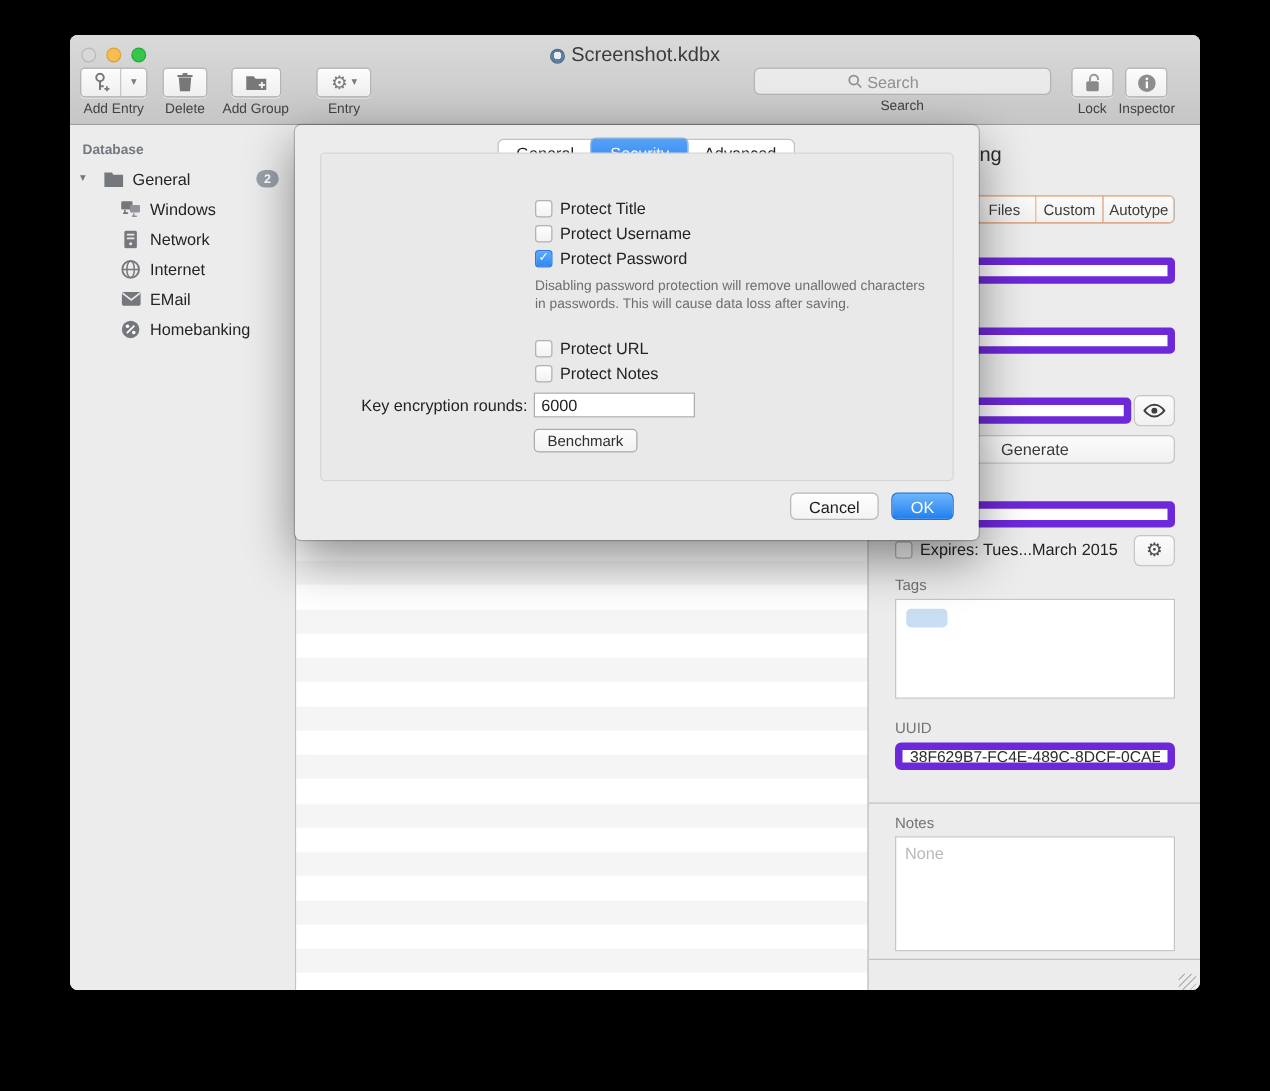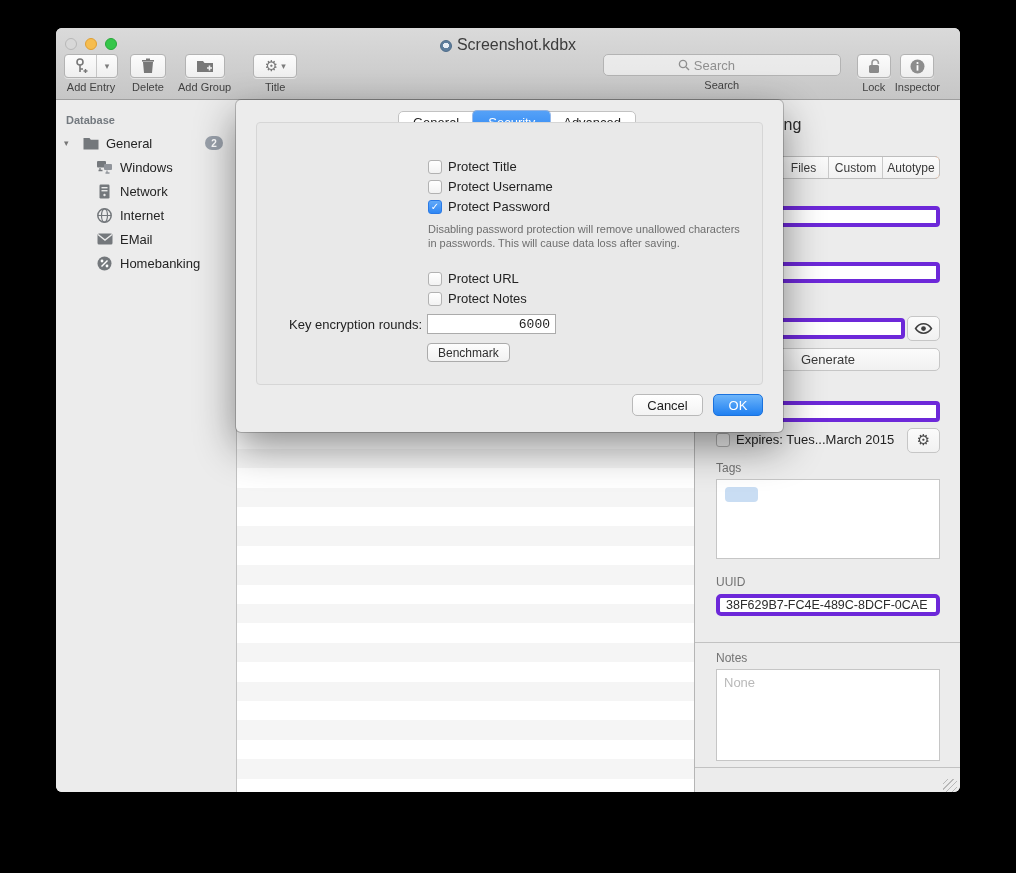--- a/index.html
+++ b/index.html
@@ -60,21 +60,21 @@
     background-position:0 15px; border-right:1px solid #b5b5b5; }
 
   
   .inspector { position:relative; width:265px; background:#ececec; font-size:13px; }
   .insp-title { position:absolute; left:85px; top:12px; font-size:16px; color:#2b2b2b; }
   .insp-tabs { position:absolute; left:21px; top:52px; width:224px; height:23px; display:flex;
     border:1px solid #bdbdbd; border-radius:5px; overflow:hidden; background:#f97316; }
   .insp-tabs .itab { flex-grow:1; display:flex; align-items:center; justify-content:center; font-size:12px; color:#3a3a3a;
     border-right:1px solid #c9c9c9; background:linear-gradient(#fbfbfb,#f1f1f1); }
   .insp-tabs .itab:last-child { border-right:none; }
-  .field { position:absolute; left:21px; width:224px; height:21px; background:#fff; border:4px solid #6d28d9; border-radius:4px;
+  .field { position:absolute; left:21px; width:224px; height:21px; background:#fff; border:6px solid #6d28d9; border-radius:4px;
     font-size:12.5px; color:#2b2b2b; padding:0 6px; outline:none; font-family:"Liberation Sans",sans-serif; }
   .sq-btn { position:absolute; left:212px; width:33px; height:25px; display:flex; align-items:center; justify-content:center; }
   .wide-btn { position:absolute; left:21px; width:224px; height:23px; font-size:13px; color:#3a3a3a; }
   .insp-label { position:absolute; left:21px; font-size:12px; color:#737373; }
   .cb-row { display:flex; align-items:center; gap:6px; font-size:13px; color:#232323; }
   .cb { width:14px; height:14px; flex:0 0 auto; border:1px solid #b2b2b2; border-radius:3px;
     background:linear-gradient(#ffffff,#f2f2f2); display:flex; align-items:center; justify-content:center; }
   .cb .tick { display:none; color:#fff; font-size:10px; font-weight:bold; font-family:"DejaVu Sans",sans-serif; line-height:1; }
   .cb.checked { background:linear-gradient(#62a9f8,#2f87f4); border-color:#2a7ae6; }
   .cb.checked .tick { display:block; }
@@ -96,21 +96,21 @@
   .dtab { padding:0 14px; display:flex; align-items:center; font-size:13px; color:#1c1c1c; border-right:1px solid #d2d2d2; }
   .dtab:last-child { border-right:none; }
   .dtab.selected { background:linear-gradient(#55a1f7,#2f88f4); color:#fff; border-radius:4px; margin:-1px; padding:0 15px;
     border-right:none; box-shadow:0 0 0 1px rgba(47,120,220,.5); }
   .group-box { position:absolute; left:20px; top:22px; width:507px; height:263px; background:#e9e9e9;
     border:1px solid #d6d6d6; border-radius:4px; }
   .dlg-cb { position:absolute; left:192px; }
   .warning { position:absolute; left:192px; top:122px; width:322px; font-size:11px; line-height:14px; color:#6e6e6e; }
   .rounds-label { position:absolute; left:0; top:217px; width:186px; text-align:right; font-size:13px; color:#232323; }
   .rounds-field { position:absolute; left:191px; top:214px; width:129px; height:20px; background:#fff; border:1px solid #ababab;
-    font-size:13px; padding:0 5px; outline:none; font-family:Liberation Mono, monospace; color:#1c1c1c;text-align:right; }
+    font-size:13px; padding:0 5px; outline:none; font-family:Liberation Sans, sans-serif; color:#1c1c1c; }
   .push-btn { position:absolute; height:19px; padding:0 10px; font-size:12px; color:#2e2e2e;
     background:linear-gradient(#fdfdfd,#f1f1f1); border:1px solid #ababab; border-radius:4px;
     display:flex; align-items:center; justify-content:center; }
   .benchmark { left:191px; top:243px; }
   .dlg-btn { position:absolute; top:294px; height:22px; border-radius:5px; font-size:13px;
     display:flex; align-items:center; justify-content:center; }
   .cancel { left:396px; width:71px; background:linear-gradient(#ffffff,#f3f3f3); border:1px solid #b9b9b9; color:#1c1c1c; }
   .ok { left:477px; width:50px; background:linear-gradient(#6db5fa,#2080f1); border:1px solid #1b72dd; color:#fff; }
 
   .gen-bezel { background:linear-gradient(#fbfbfb,#f1f1f1); border:1px solid #c6c6c6; border-radius:5px;
@@ -167,21 +167,21 @@
               </svg>
           </div>
           <span class="tool-label">Add Group</span>
         </div>
 
         <div class="tool" style="margin-left:10px">
           <div class="bezel action-bezel">
             <span class="gicon" style="font-size:15px;color:#787878;line-height:1">⚙</span>
             <span class="chev gicon">▾</span>
           </div>
-          <span class="tool-label">Title</span>
+          <span class="tool-label">Entry</span>
         </div>
 
         <div class="spacer"></div>
 
         <div class="tool search-tool">
           <div class="search-field">
             <span class="mag">
               <svg width="12" height="12" viewBox="0 0 12 12">
                   <circle cx="5" cy="5" r="3.6" fill="none" stroke="#8f8f8f" stroke-width="1.4"></circle>
                   <path d="M8 8 L11 11" stroke="#8f8f8f" stroke-width="1.4"></path>

